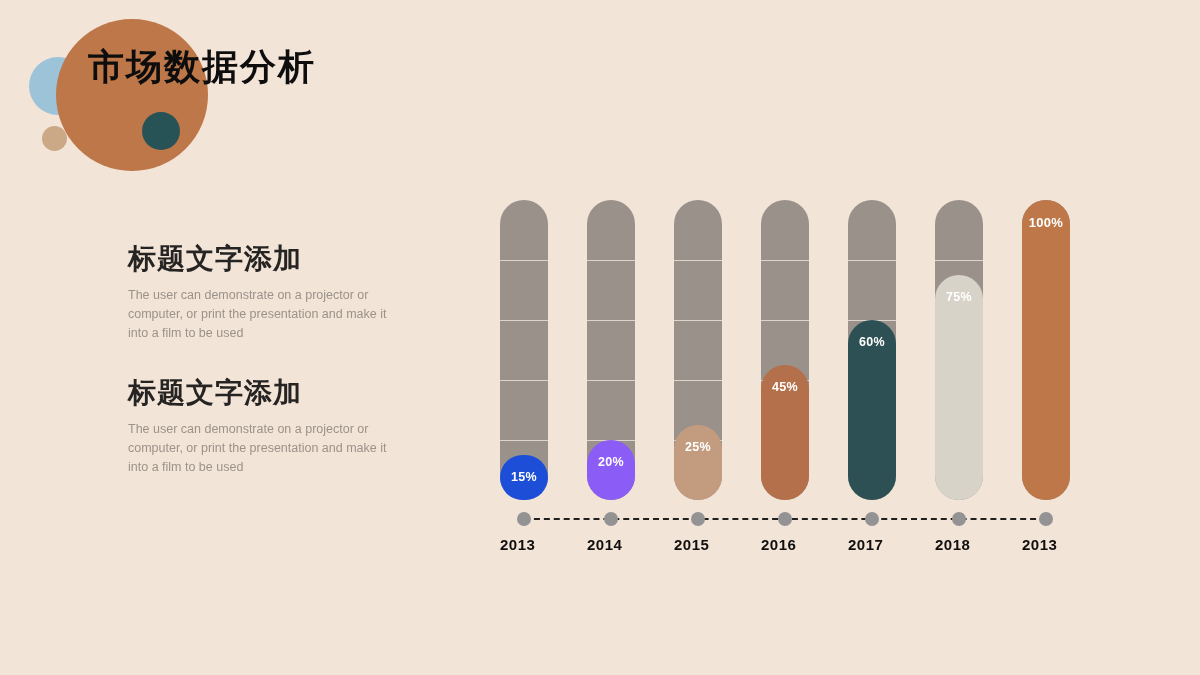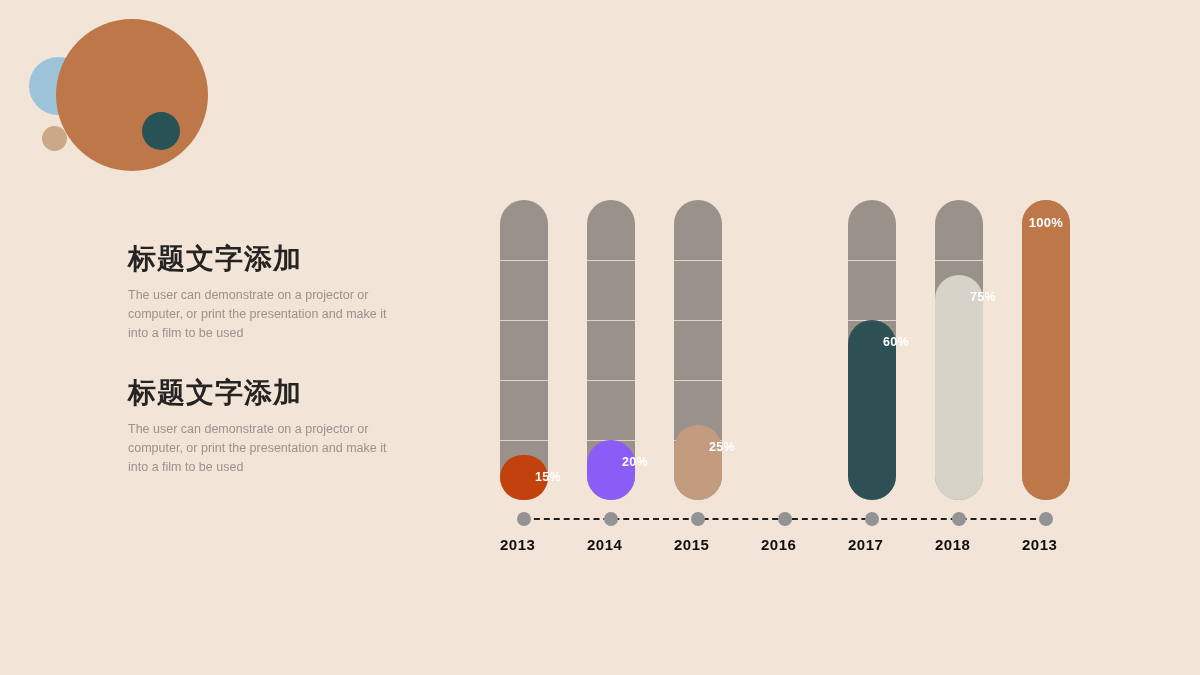--- a/index.html
+++ b/index.html
@@ -136,21 +136,21 @@
     left: 0;
     width: 48px;
     text-align: center;
     top: 16px;
     font-size: 13px;
     font-weight: 700;
     color: #ffffff;
     letter-spacing: .3px;
     line-height: 1;
   }
-  .bar-value.small { font-size: 12.5px; padding-left: 24px; }
+  .bar-value.small { font-size: 12.5px; }
 
   
   .timeline {
     position: absolute;
     left: 500px;
     top: 512px;
     width: 570px;
     height: 60px;
   }
   .timeline-line {
@@ -188,20 +188,21 @@
 <body>
 
 <div class="slide">
 
   <div class="deco deco-blue"></div>
   <div class="deco deco-pale"></div>
   <div class="deco deco-big-orange"></div>
   <div class="deco deco-tan"></div>
   <div class="deco deco-teal"></div>
 
+  <div class="slide-title">市场数据分析</div>
 
   <div class="text-blocks">
 
     <div class="text-block">
       <div class="tb-heading">标题文字添加</div>
       <div class="tb-body">The user can demonstrate on a projector or computer, or print the presentation and make it into a film to be used</div>
     </div>
 
     <div class="text-block">
       <div class="tb-heading">标题文字添加</div>
@@ -211,21 +212,21 @@
   </div>
 
   <div class="chart" id="chart-area">
       <div class="bar-col" style="left: 0px;">
         <div class="bar-track" style="background: rgb(154, 145, 139);">
           <div class="seg-line" style="top: 60px;"></div>
           <div class="seg-line" style="top: 120px;"></div>
           <div class="seg-line" style="top: 180px;"></div>
           <div class="seg-line" style="top: 240px;"></div>
         </div>
-        <div class="bar-fill" style="height: 45px; background: #c2410c;">
+        <div class="bar-fill" style="height: 45px; background: #1d4ed8;">
           <div class="bar-value small">15%</div>
         </div>
       </div>
       <div class="bar-col" style="left: 87px;">
         <div class="bar-track" style="background: rgb(154, 145, 139);">
           <div class="seg-line" style="top: 60px;"></div>
           <div class="seg-line" style="top: 120px;"></div>
           <div class="seg-line" style="top: 180px;"></div>
           <div class="seg-line" style="top: 240px;"></div>
         </div>
@@ -235,20 +236,31 @@
       </div>
       <div class="bar-col" style="left: 174px;">
         <div class="bar-track" style="background: rgb(154, 145, 139);">
           <div class="seg-line" style="top: 60px;"></div>
           <div class="seg-line" style="top: 120px;"></div>
           <div class="seg-line" style="top: 180px;"></div>
           <div class="seg-line" style="top: 240px;"></div>
         </div>
         <div class="bar-fill" style="height: 75px; background: rgb(195, 156, 128);">
           <div class="bar-value small">25%</div>
+        </div>
+      </div>
+      <div class="bar-col" style="left: 261px;">
+        <div class="bar-track" style="background: rgb(154, 145, 139);">
+          <div class="seg-line" style="top: 60px;"></div>
+          <div class="seg-line" style="top: 120px;"></div>
+          <div class="seg-line" style="top: 180px;"></div>
+          <div class="seg-line" style="top: 240px;"></div>
+        </div>
+        <div class="bar-fill" style="height: 135px; background: rgb(180, 112, 74);">
+          <div class="bar-value small">45%</div>
         </div>
       </div>
       <div class="bar-col" style="left: 348px;">
         <div class="bar-track" style="background: rgb(154, 145, 139);">
           <div class="seg-line" style="top: 60px;"></div>
           <div class="seg-line" style="top: 120px;"></div>
           <div class="seg-line" style="top: 180px;"></div>
           <div class="seg-line" style="top: 240px;"></div>
         </div>
         <div class="bar-fill" style="height: 180px; background: rgb(45, 80, 84); margin-top: 44px;">

